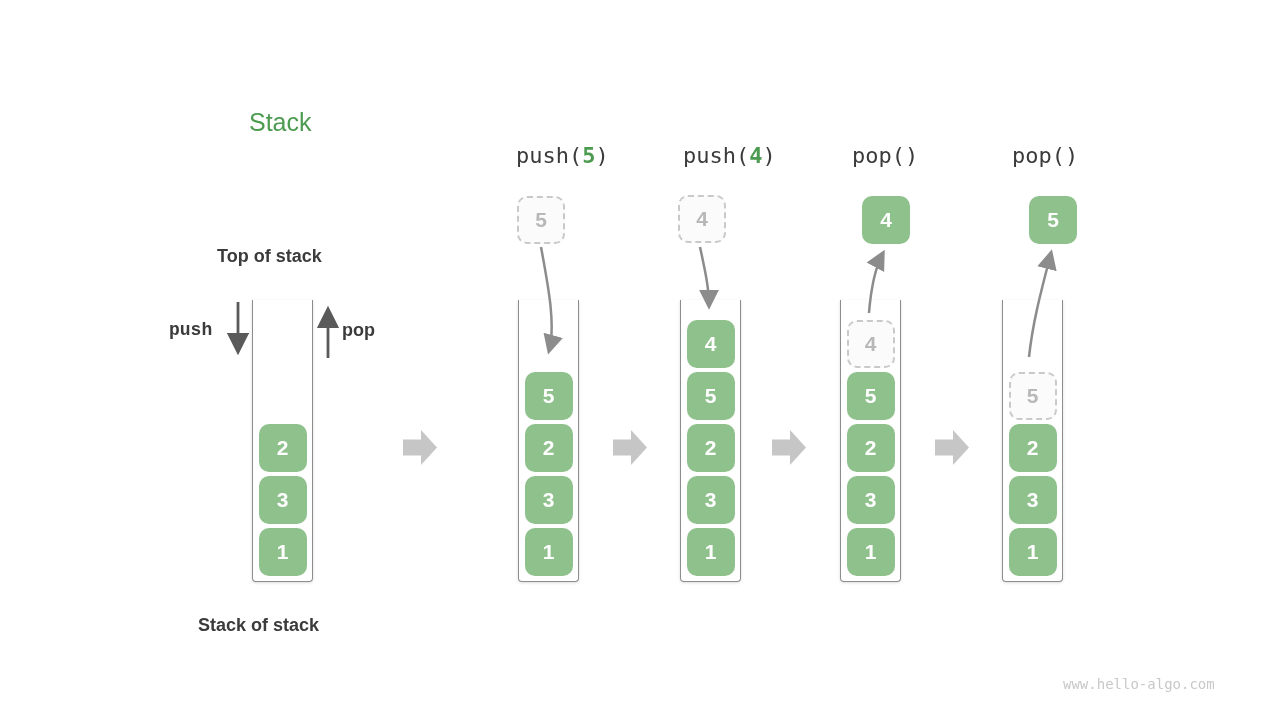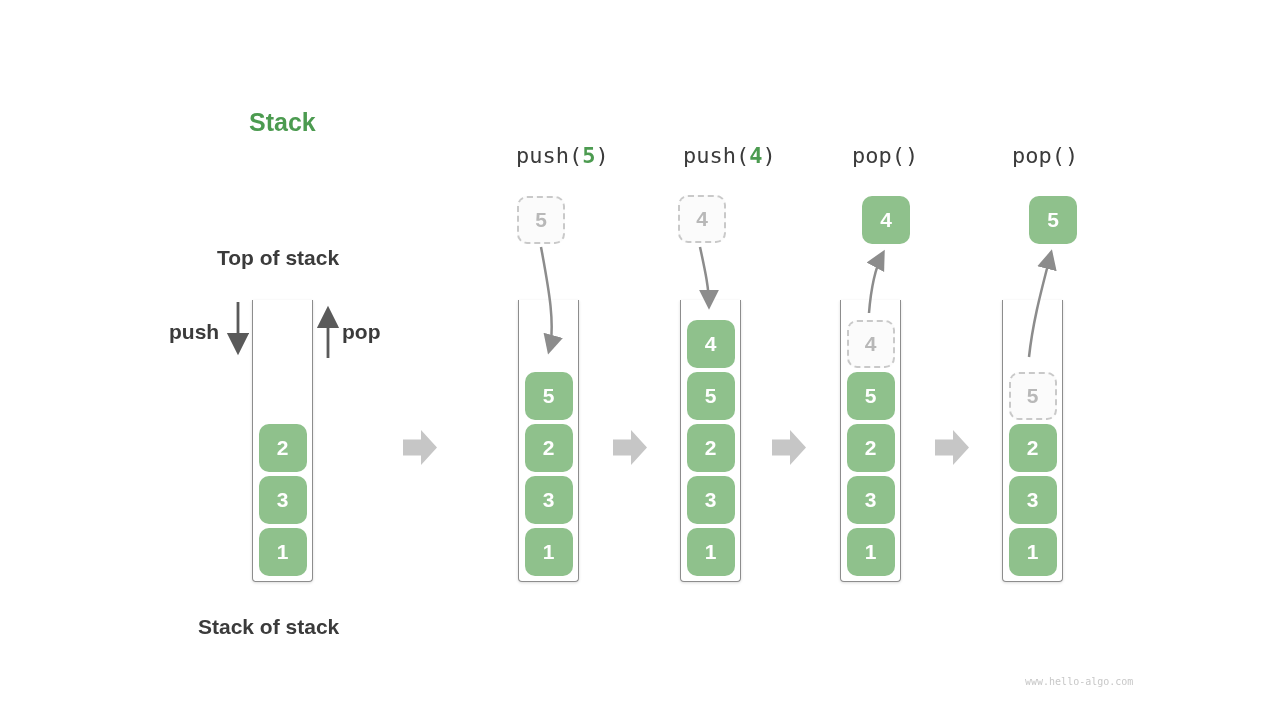--- a/index.html
+++ b/index.html
@@ -2,26 +2,26 @@
 <html style="--title-green: #4c9b50; --value-green: #4c9b50; --box-green: #8fc18c; --dark-text: #3b3b3b; --dashed-border: #c9c9c9; --dashed-text: #b8b8b8; --wall-gray: #8d8d8d; --curve-arrow: #8c8c8c; --straight-arrow: #5a5a5a; --block-arrow: #c6c6c6; --watermark: #c8c8c8;"><head>
 <meta charset="utf-8">
 <style>
   html,body{margin:0;padding:0;background:#fff;}
   .canvas{
     position:relative;width:1280px;height:720px;background:#ffffff;
     font-family:"Liberation Sans",sans-serif;overflow:hidden;
   }
   .title{
     position:absolute;left:249px;top:108px;
-    font-size:25px;font-weight:700;color:var(--title-green,#4c9b50);
+    font-size:25px;font-weight:400;color:var(--title-green,#4c9b50);
   }
-  .lbl{position:absolute;font-size:21px;font-weight:700;color:var(--dark-text,#3b3b3b);}
+  .lbl{position:absolute;font-size:18px;font-weight:700;color:var(--dark-text,#3b3b3b);}
   .top-lbl{left:217px;top:246px;}
   .bottom-lbl{left:198px;top:615px;}
-  .push-lbl{left:169px;top:320px;}
+  .push-lbl{left:169px;top:320px;font-family:Liberation Mono, monospace;}
   .pop-lbl{left:342px;top:320px;}
   .op{
     position:absolute;top:143px;
     font-family:"DejaVu Sans Mono",monospace;font-size:22px;color:var(--dark-text,#3b3b3b);
     white-space:pre;
   }
   .op .arg{color:var(--value-green,#4c9b50);font-weight:700;}
   .stack{
     position:absolute;top:300px;width:59px;height:281px;
     border:1.5px solid var(--wall-gray,#8d8d8d);border-top:none;
@@ -34,22 +34,22 @@
     font-size:21px;font-weight:700;
   }
   .vbox.solid{background:var(--box-green,#8fc18c);color:#ffffff;}
   .vbox.dashed{
     background:#fbfbfb;border:2px dashed var(--dashed-border,#c9c9c9);
     color:var(--dashed-text,#b8b8b8);
   }
   .stack .vbox{left:5.5px;}
   .overlay{position:absolute;left:0;top:0;pointer-events:none;}
   .watermark{
-    position:absolute;left:1025px;top:676px;
-    font-family:"DejaVu Sans Mono",monospace;font-size:10px;
+    position:absolute;left:1063px;top:676px;
+    font-family:"DejaVu Sans Mono",monospace;font-size:14px;
     color:var(--watermark,#c8c8c8);
   }
 </style>
 </head>
 <body>
 
 <div class="canvas">
 
   <div class="title">Stack</div>
 

